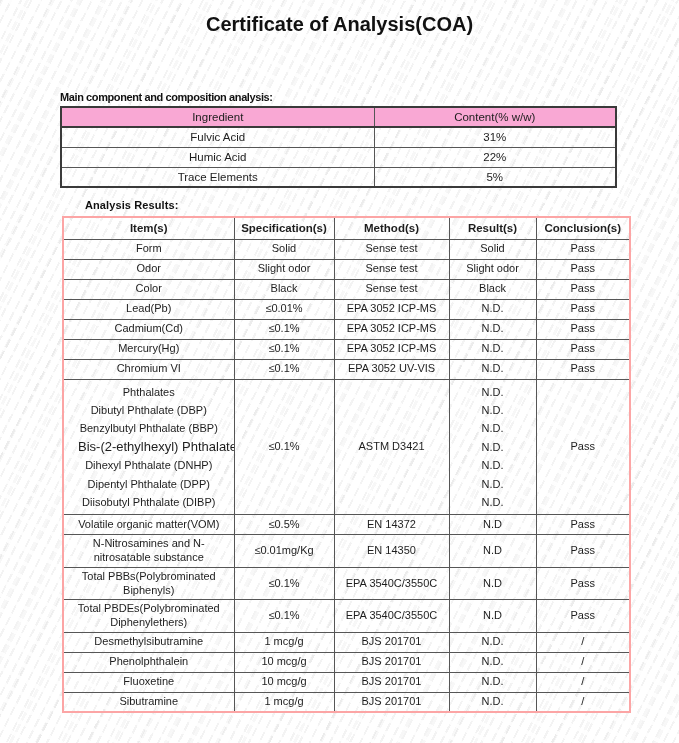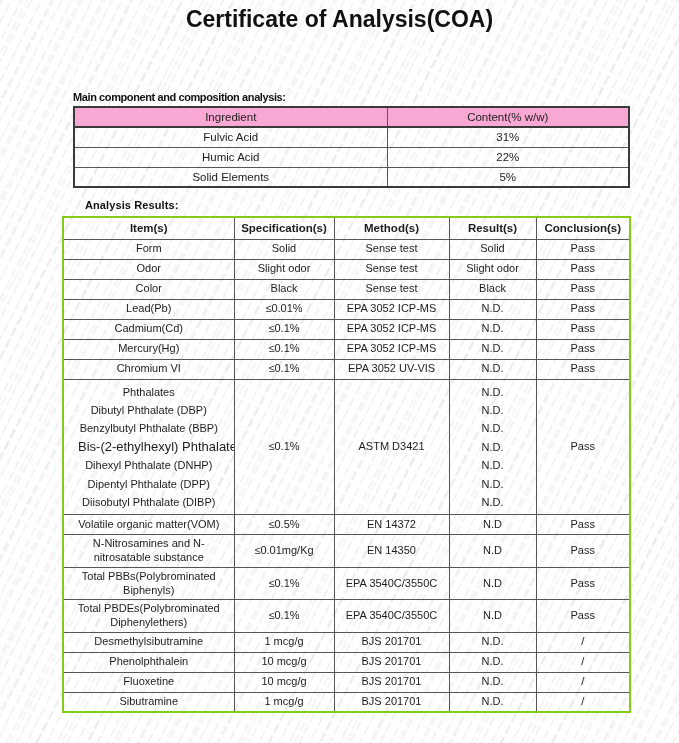--- a/index.html
+++ b/index.html
@@ -19,45 +19,45 @@
     inset: 0;
     pointer-events: none;
     background:
       repeating-linear-gradient(27deg,  rgba(255,255,255,0.85) 0 4px,  rgba(255,255,255,0) 4px 13px),
       repeating-linear-gradient(117deg, rgba(125,125,125,0.09) 0 2px, rgba(125,125,125,0) 2px 9px),
       repeating-linear-gradient(117deg, rgba(125,125,125,0.06) 0 3px, rgba(125,125,125,0) 3px 23px);
   }
   .title {
     position: relative;
     margin: 0;
-    padding-top: 6px;
+    padding-top: 13px;
     text-align: center;
-    font-size: 23px;
+    font-size: 20px;
     font-weight: 700;
     color: #111;
   }
   .section { position: absolute; }
-  .comp-section { left: 73px; top: 91px; width: 508px; }
+  .comp-section { left: 60px; top: 91px; width: 508px; }
   .analysis-section { left: 62px; top: 199px; width: 567px; }
   .section-label {
     font-size: 11px;
     font-weight: 700;
     color: #111;
     margin-bottom: 3px;
   }
   .comp-section .section-label { letter-spacing: -0.4px; }
   .analysis-section .section-label { margin-left: 23px; letter-spacing: 0.1px; margin-bottom: 5px; }
 
   table {
     border-collapse: collapse;
     table-layout: fixed;
     background: transparent;
   }
   .comp-table { width: 555px; border: 2px solid #3a3a3a; }
-  .analysis-table { width: 567px; border: 2px solid #84cc16; }
+  .analysis-table { width: 567px; border: 2px solid #fca5a5; }
 
   th, td {
     border: 1px solid #565656;
     text-align: center;
     vertical-align: middle;
     padding: 2px 3px;
     overflow: hidden;
   }
   .comp-table th {
     background: #f9a8d4;
@@ -102,21 +102,21 @@
       <tbody>
         <tr>
           <td>Fulvic Acid</td>
           <td>31%</td>
         </tr>
         <tr>
           <td>Humic Acid</td>
           <td>22%</td>
         </tr>
         <tr>
-          <td>Solid Elements</td>
+          <td>Trace Elements</td>
           <td>5%</td>
         </tr>
       </tbody>
     </table>
   </div>
 
   <div class="section analysis-section">
     <div class="section-label">Analysis Results:</div>
     <table class="analysis-table">
       <colgroup>

